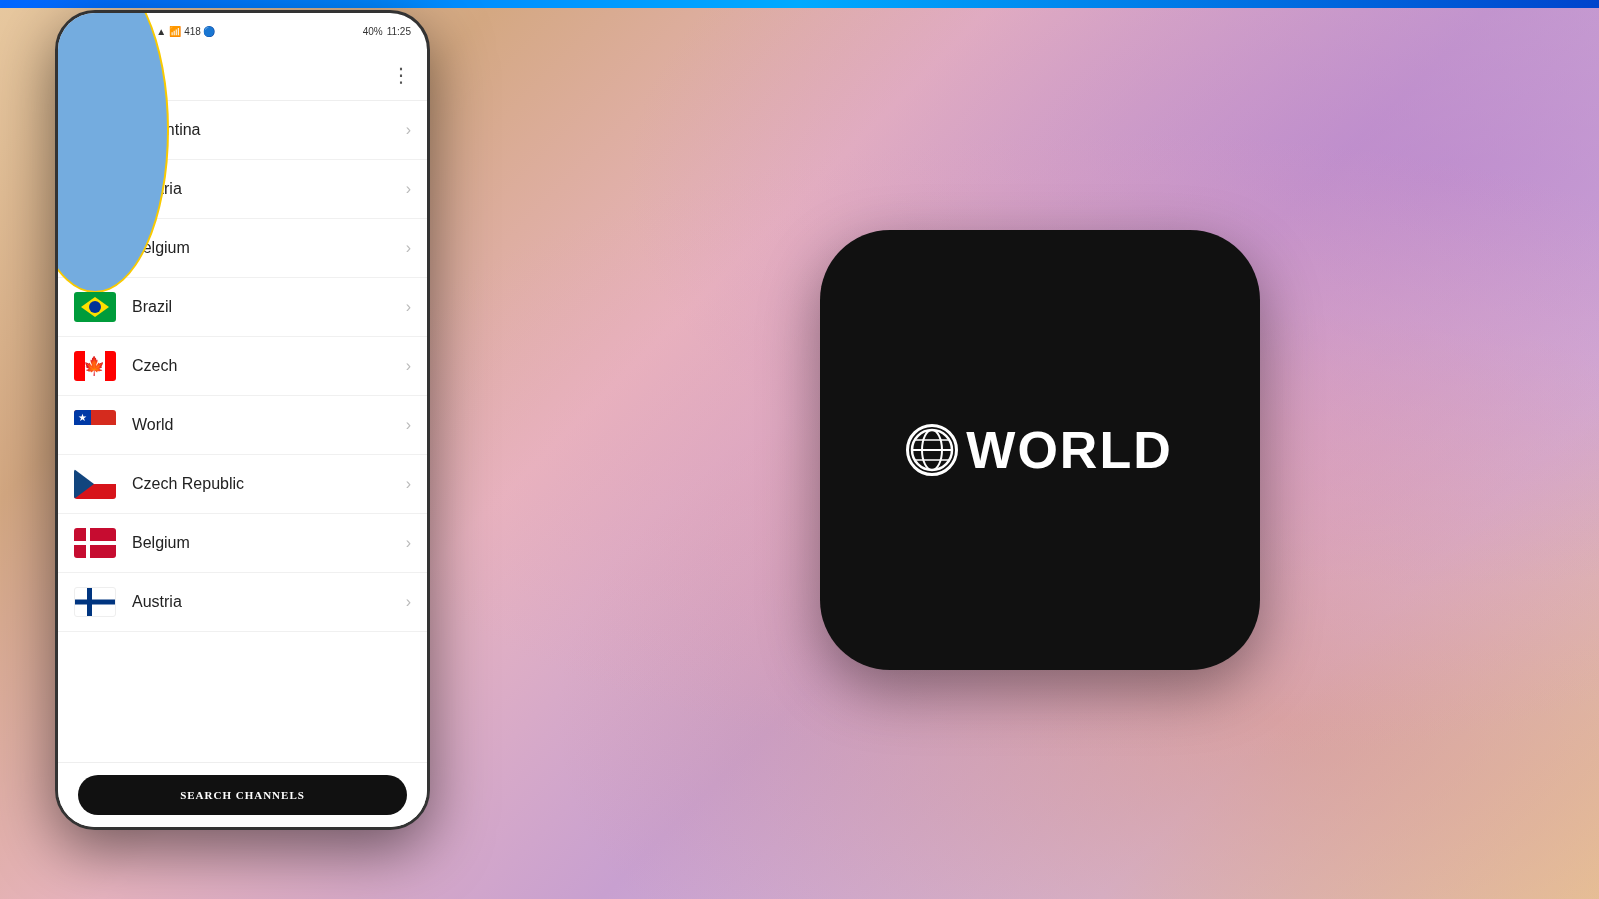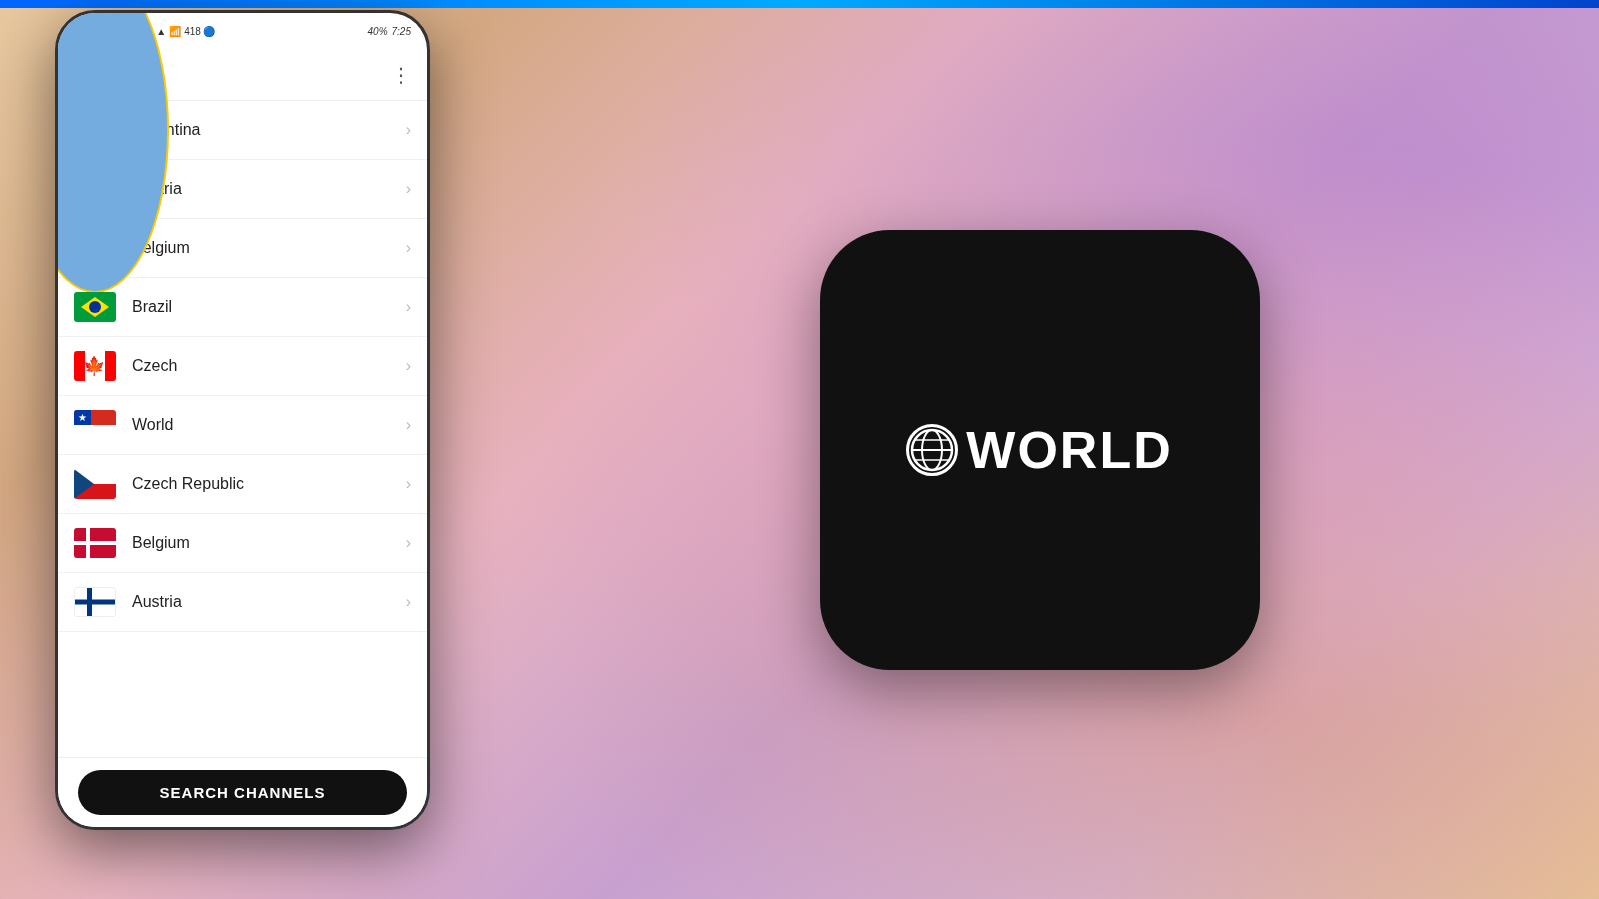--- a/index.html
+++ b/index.html
@@ -64,21 +64,20 @@
       align-items: center;
       gap: 3px;
       font-size: 10px;
     }
 
     .status-right {
       display: flex;
       align-items: center;
       gap: 4px;
       font-size: 10px;
-      font-style: italic;
     }
 
     
     .app-bar {
       background: white;
       height: 52px;
       display: flex;
       align-items: center;
       justify-content: space-between;
       padding: 0 16px;
@@ -146,24 +145,25 @@
       border-top: 1px solid #eee;
     }
 
     .btn-search, .btn-stream {
       width: 100%;
       padding: 14px;
       border-radius: 30px;
       border: none;
       background: #111;
       color: white;
-      font-size: 15px;
+      font-size: 11px;
       font-weight: bold;
       letter-spacing: 1px;
       cursor: pointer;
+      font-family: Liberation Serif, serif;
     }
 
     
     .phone-screen {
       background: white;
       height: calc(100% - 36px);
       display: flex;
       flex-direction: column;
     }
 
@@ -317,21 +317,21 @@
 
 <div class="phone-mockup">
 
   <div class="status-bar">
     <div class="status-left">
       <span>Vodafone</span>
       <span>HD ▲▲▲ 📶 418 🔵</span>
     </div>
     <div class="status-right">
       <span>40%</span>
-      <span>7:25</span>
+      <span>11:25</span>
     </div>
   </div>
 
   <div class="phone-screen">
 
     <div class="app-bar">
       <span class="app-title">World TV</span>
       <span class="menu-dots">⋮</span>
     </div>
 

